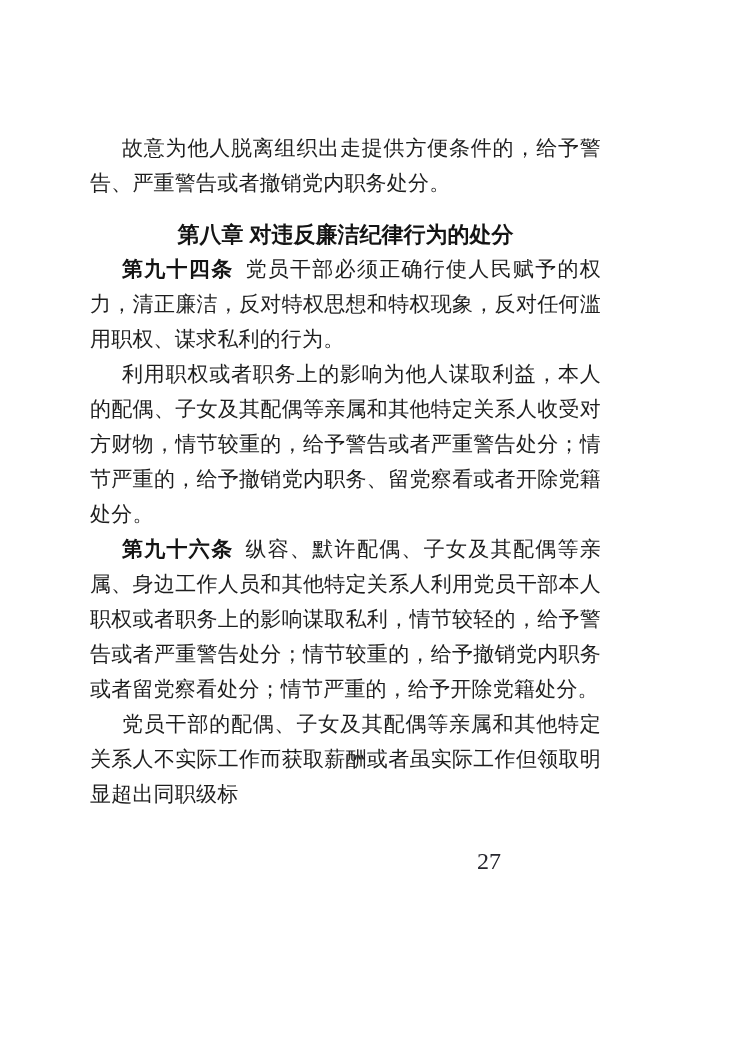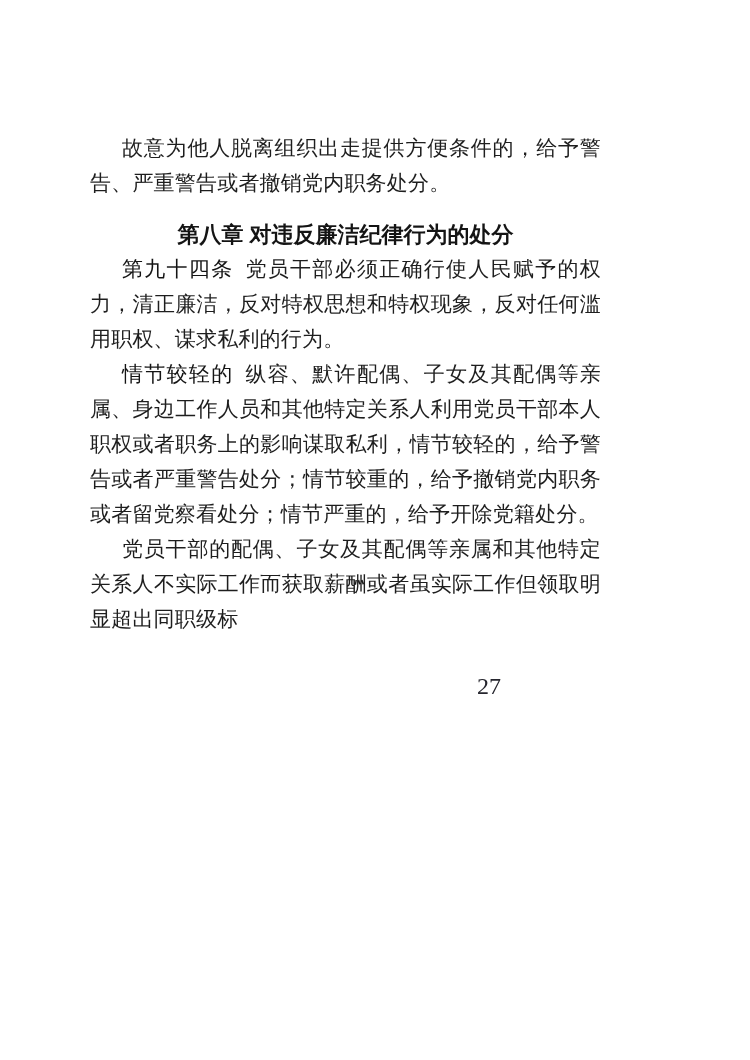--- a/index.html
+++ b/index.html
@@ -38,21 +38,21 @@
   h2.chapter {
     margin: 16px 0 0 0;
     font-family: "Liberation Sans", "DejaVu Sans", sans-serif;
     font-weight: 700;
     font-size: 22px;
     line-height: 35px;
     text-align: center;
     color: #141414;
   }
   .art-num {
-    font-weight: 400;
+    font-weight: 700;
     margin-right: 12px;
     color: #141414;
   }
   .page-num-row {
     margin-top: 36px;
     text-align: right;
     padding-right: 100px;
   }
   .page-num {
     font-family: "Liberation Serif", "DejaVu Serif", serif;
@@ -66,23 +66,24 @@
 
 <div class="sheet">
   <div class="text-col">
 
     <p class="body indent">故意为他人脱离组织出走提供方便条件的，给予警告、严重警告或者撤销党内职务处分。</p>
 
     <h2 class="chapter">第八章 对违反廉洁纪律行为的处分</h2>
 
     <p class="body indent"><b class="art-num">第九十四条</b><span>党员干部必须正确行使人民赋予的权力，清正廉洁，反对特权思想和特权现象，反对任何滥用职权、谋求私利的行为。</span></p>
 
+    <p class="body indent">利用职权或者职务上的影响为他人谋取利益，本人的配偶、子女及其配偶等亲属和其他特定关系人收受对方财物，情节较重的，给予警告或者严重警告处分；情节严重的，给予撤销党内职务、留党察看或者开除党籍处分。</p>
 
 
-    <p class="body indent"><b class="art-num">情节较轻的</b><span>纵容、默许配偶、子女及其配偶等亲属、身边工作人员和其他特定关系人利用党员干部本人职权或者职务上的影响谋取私利，情节较轻的，给予警告或者严重警告处分；情节较重的，给予撤销党内职务或者留党察看处分；情节严重的，给予开除党籍处分。</span></p>
+    <p class="body indent"><b class="art-num">第九十六条</b><span>纵容、默许配偶、子女及其配偶等亲属、身边工作人员和其他特定关系人利用党员干部本人职权或者职务上的影响谋取私利，情节较轻的，给予警告或者严重警告处分；情节较重的，给予撤销党内职务或者留党察看处分；情节严重的，给予开除党籍处分。</span></p>
 
     <p class="body indent">党员干部的配偶、子女及其配偶等亲属和其他特定关系人不实际工作而获取薪酬或者虽实际工作但领取明显超出同职级标</p>
 
     <div class="page-num-row">
       <span class="page-num">27</span>
     </div>
 
   </div>
 </div>
 

